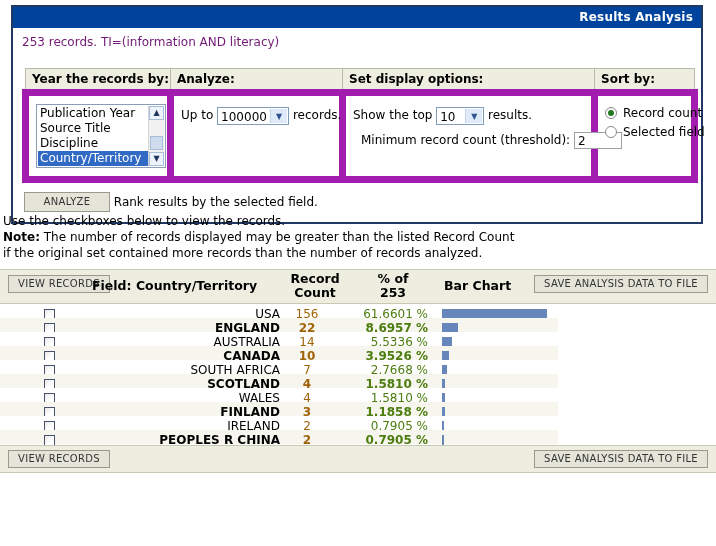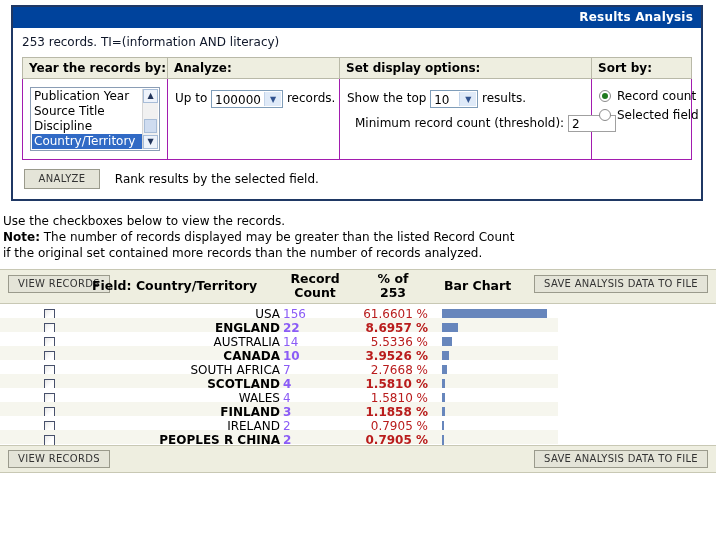--- a/index.html
+++ b/index.html
@@ -30,23 +30,23 @@
   .panel-title {
     background: #00439c;
     color: #ffffff;
     font-weight: bold;
     font-size: 12px;
     text-align: right;
     padding: 3px 8px 4px 0;
     letter-spacing: 0.2px;
   }
   .panel-query {
-    padding: 7px 0 8px 9px;
-    font-size: 12px;
-    color: #0f172a;
+    padding: 7px 0 19px 9px;
+    font-size: 12px;
+    color: #701a75;
   }
 
   
   .opts {
     margin: 0 9px 0 9px;
     border: 1px solid #b9b9a8;
     border-collapse: collapse;
     width: 669px;
     table-layout: fixed;
     background: #ffffff;
@@ -54,21 +54,21 @@
   .opts th {
     background: #eeeee0;
     border: 1px solid #b9b9a8;
     text-align: left;
     font-size: 12px;
     font-weight: bold;
     padding: 3px 0 3px 6px;
     color: #000;
   }
   .opts td {
-    border: 1px solid #a21caf;
+    border: 7px solid #a21caf;
     vertical-align: top;
     padding: 8px 6px 8px 7px;
     background: #ffffff;
     height: 62px;
   }
 
   
   .listbox {
     width: 130px;
     border: 1px solid #8a9db5;
@@ -176,25 +176,25 @@
     background: #e4e4d8;
     color: #333333;
     font-size: 10px;
     letter-spacing: 0.3px;
     padding: 2px 9px 3px 9px;
     box-sizing: border-box;
     vertical-align: middle;
     font-family: "DejaVu Sans", "Liberation Sans", sans-serif;
   }
   .btn.analyze {
-    width: 76px;
+    width: 86px;
     text-align: center;
     padding: 3px 0 4px 0;
   }
-  .analyze-hint { margin-left: 11px; font-size: 12px; vertical-align: middle; }
+  .analyze-hint { font-size: 12px; vertical-align: middle; }
 
   
   .notes {
     position: absolute;
     left: 3px;
     top: 213px;
     width: 710px;
     font-size: 12px;
     line-height: 16px;
   }
@@ -249,26 +249,26 @@
     width: 11px; height: 11px;
     border: 1px solid #47506b;
     background: linear-gradient(135deg,#e9e9e9 0%,#ffffff 60%);
     box-sizing: border-box;
   }
   .c-name {
     position: absolute; left: 100px; width: 180px; top: 3px;
     text-align: right; font-size: 12px; color:#000;
   }
   .c-count {
-    position: absolute; left: 283px; width: 60px; top: 3px;
-    text-align: left; font-size: 12px; color:#8b5cf6;
+    position: absolute; left: 277px; width: 60px; top: 3px;
+    text-align: center; font-size: 12px; color:#a16207;
   }
   .c-pct {
     position: absolute; left: 352px; width: 76px; top: 3px;
-    text-align: right; font-size: 12px; color:#b91c1c;
+    text-align: right; font-size: 12px; color:#4d7c0f;
   }
   .c-bar {
     position: absolute; left: 442px; top: 5px;
     height: 11px;
     background: #6786bc;
   }
 
   .res-foot {
     position: relative;
     background: #eeeee0;

